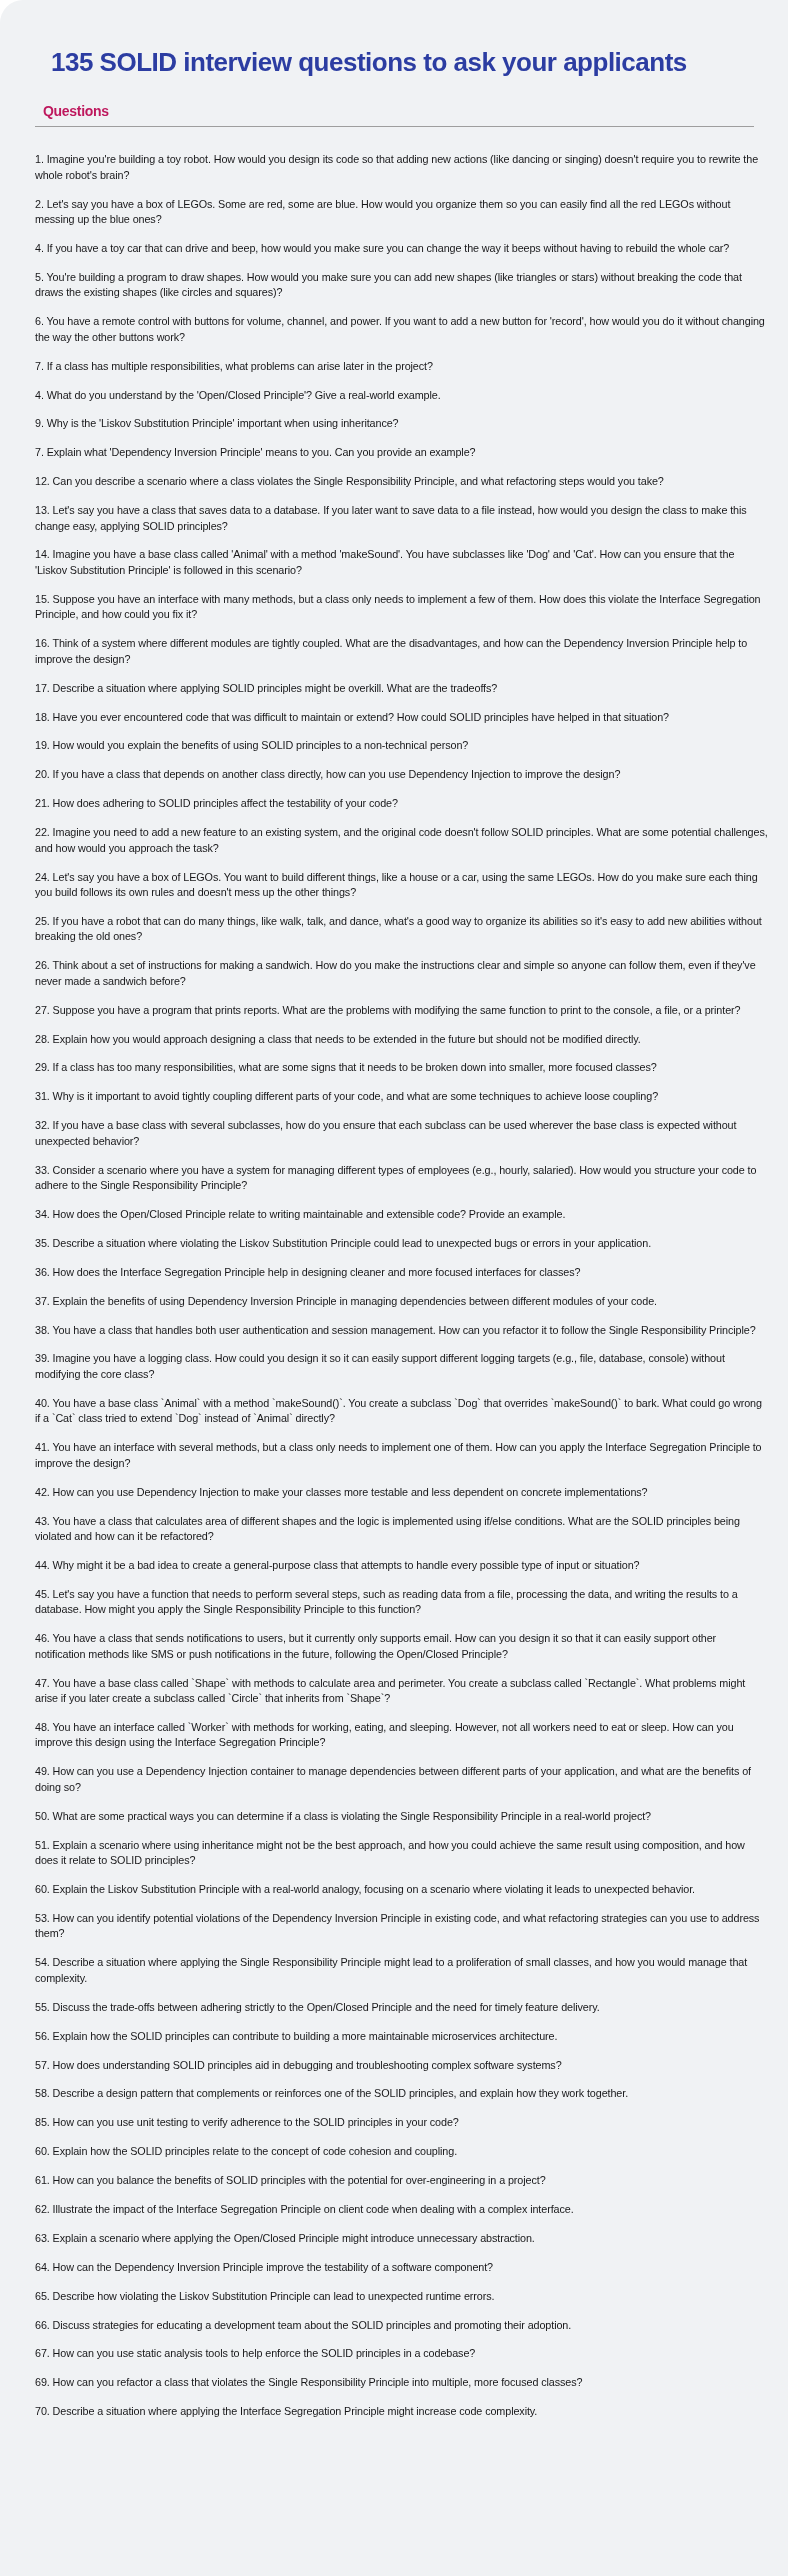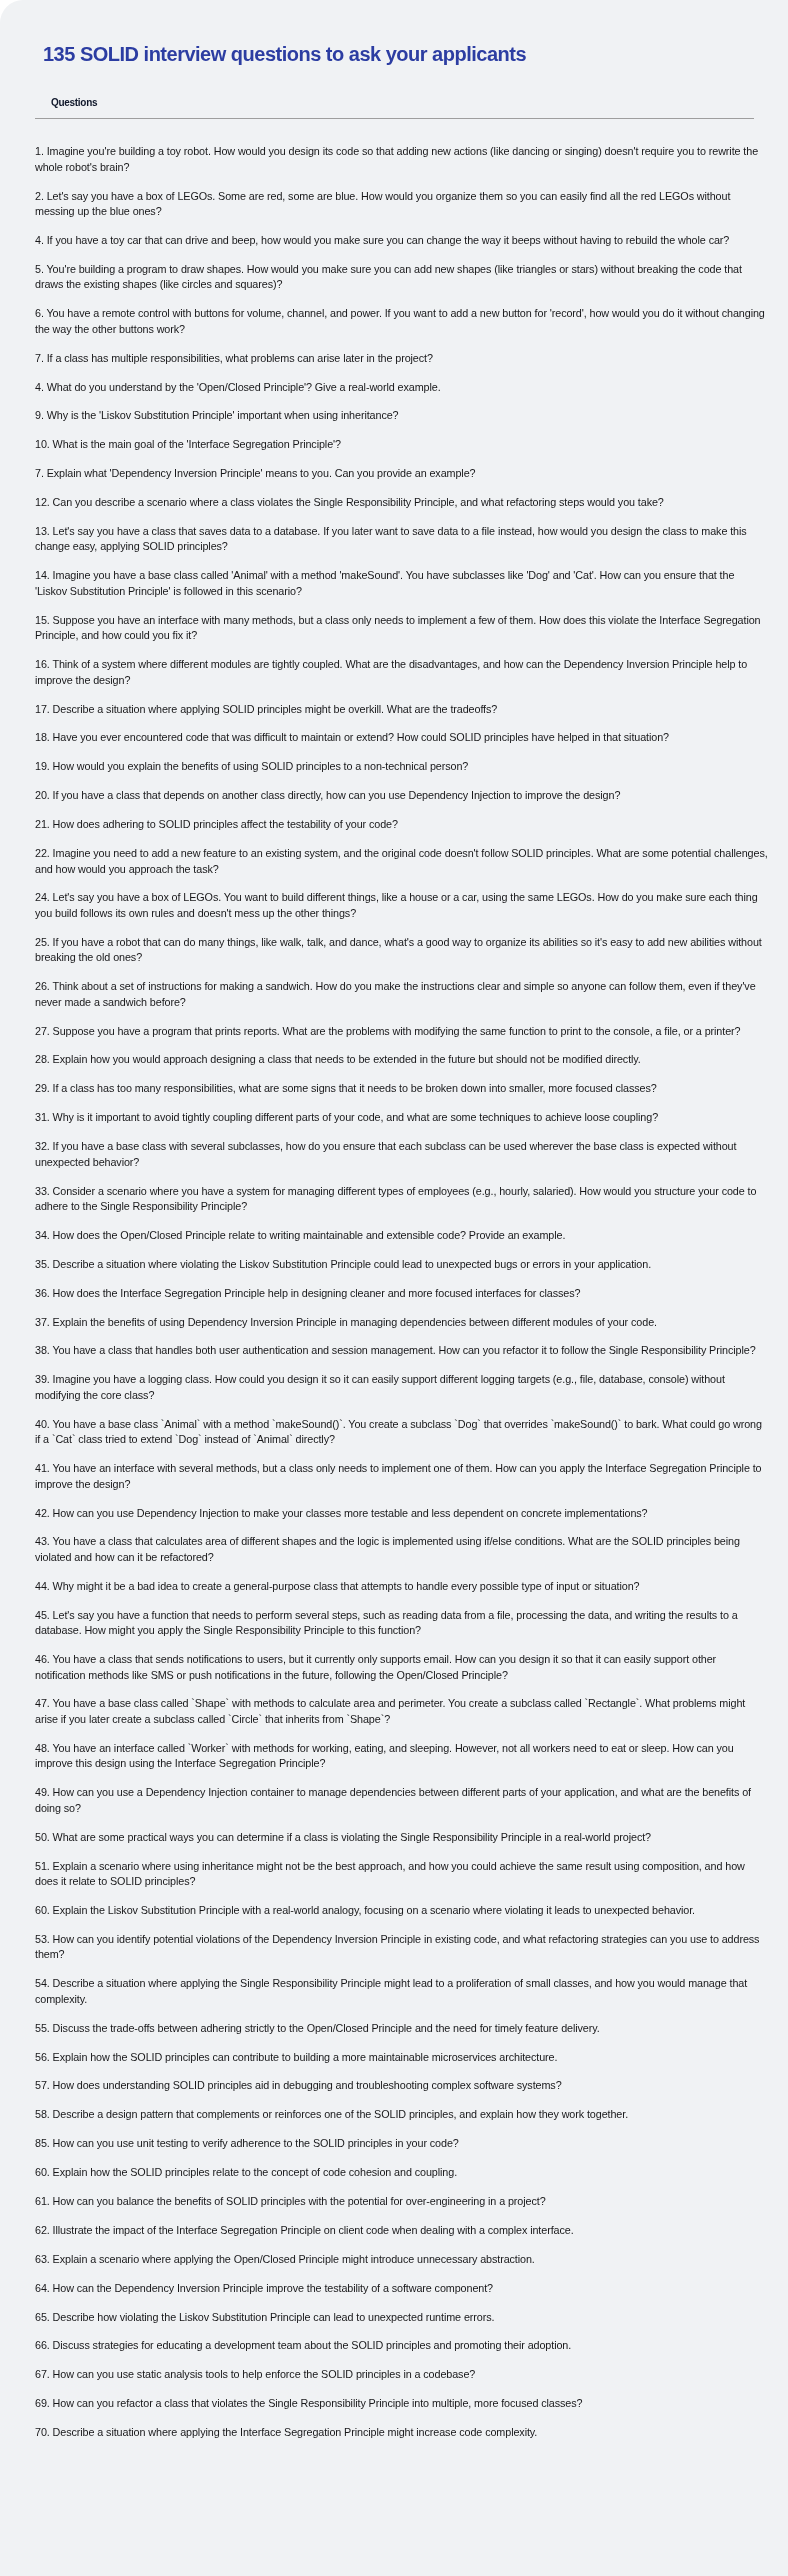--- a/index.html
+++ b/index.html
@@ -27,31 +27,31 @@
     overflow: hidden;
   }
   .page {
     position: absolute;
     inset: 0;
     background: var(--bg);
     border-radius: 23px 0 0 0;
     padding: 34px 36px 0 35px;
   }
   h1.page-title {
-    margin: 8px;
+    margin: 16px;
     color: var(--title_accent);
-    font-size: 20px;
+    font-size: 26px;
     line-height: 24px;
     font-weight: bold;
     letter-spacing: -0.5px;
   }
   h2.section-heading {
-    margin: 29px 0 0 16px;
-    color: #0f172a;
-    font-size: 10px;
+    margin: 29px 0 0 8px;
+    color: #be185d;
+    font-size: 14px;
     line-height: 16.5px;
     font-weight: bold;
     letter-spacing: -0.3px;
   }
   hr.section-divider {
     border: none;
     border-top: 1px solid var(--rule);
     margin: 6.7px 0 0 0;
     width: 719px;
   }
@@ -77,21 +77,20 @@
     <hr class="section-divider">
     <div class="questions">
         <p class="question">1. Imagine you're building a toy robot. How would you design its code so that adding new actions (like dancing or singing) doesn't require you to rewrite the whole robot's brain?</p>
         <p class="question">2. Let's say you have a box of LEGOs. Some are red, some are blue. How would you organize them so you can easily find all the red LEGOs without messing up the blue ones?</p>
         <p class="question">4. If you have a toy car that can drive and beep, how would you make sure you can change the way it beeps without having to rebuild the whole car?</p>
         <p class="question">5. You're building a program to draw shapes. How would you make sure you can add new shapes (like triangles or stars) without breaking the code that draws the existing shapes (like circles and squares)?</p>
         <p class="question">6. You have a remote control with buttons for volume, channel, and power. If you want to add a new button for 'record', how would you do it without changing the way the other buttons work?</p>
         <p class="question">7. If a class has multiple responsibilities, what problems can arise later in the project?</p>
         <p class="question">4. What do you understand by the 'Open/Closed Principle'? Give a real-world example.</p>
         <p class="question">9. Why is the 'Liskov Substitution Principle' important when using inheritance?</p>
-        <p class="question">10. What is the main goal of the 'Interface Segregation Principle'?</p>
         <p class="question">7. Explain what 'Dependency Inversion Principle' means to you. Can you provide an example?</p>
         <p class="question">12. Can you describe a scenario where a class violates the Single Responsibility Principle, and what refactoring steps would you take?</p>
         <p class="question">13. Let's say you have a class that saves data to a database. If you later want to save data to a file instead, how would you design the class to make this change easy, applying SOLID principles?</p>
         <p class="question">14. Imagine you have a base class called 'Animal' with a method 'makeSound'. You have subclasses like 'Dog' and 'Cat'. How can you ensure that the 'Liskov Substitution Principle' is followed in this scenario?</p>
         <p class="question">15. Suppose you have an interface with many methods, but a class only needs to implement a few of them. How does this violate the Interface Segregation Principle, and how could you fix it?</p>
         <p class="question">16. Think of a system where different modules are tightly coupled. What are the disadvantages, and how can the Dependency Inversion Principle help to improve the design?</p>
         <p class="question">17. Describe a situation where applying SOLID principles might be overkill. What are the tradeoffs?</p>
         <p class="question">18. Have you ever encountered code that was difficult to maintain or extend? How could SOLID principles have helped in that situation?</p>
         <p class="question">19. How would you explain the benefits of using SOLID principles to a non-technical person?</p>
         <p class="question">20. If you have a class that depends on another class directly, how can you use Dependency Injection to improve the design?</p>

